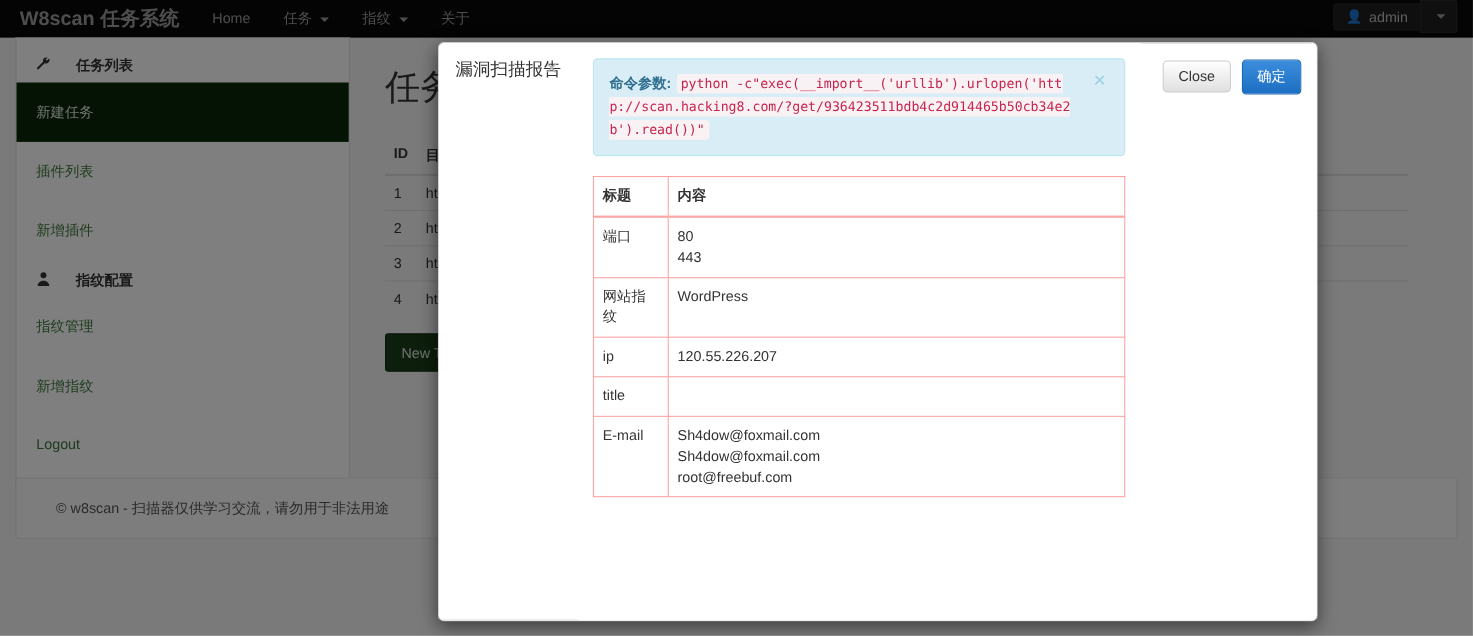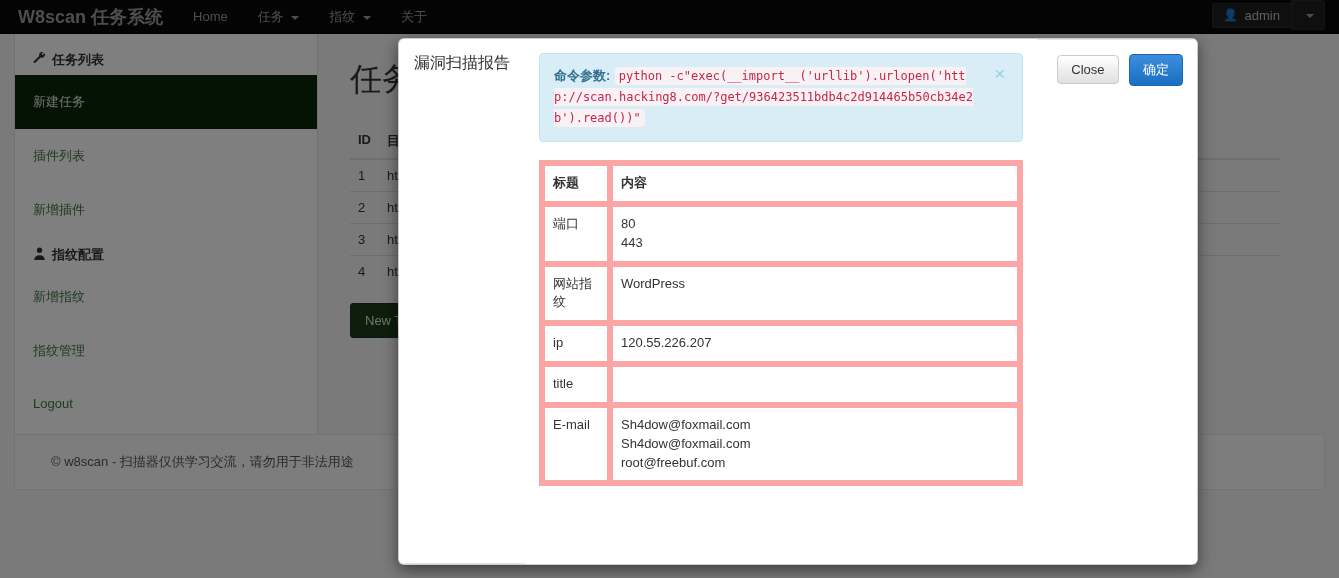--- a/index.html
+++ b/index.html
@@ -57,21 +57,21 @@
   .person-glyph { font-size: 12px; color: #bbb; }
 
   
   .sidebar {
     position: absolute; top: 34px; left: 14px;
     width: 304px; padding: 8px 0 14px 0;
     background: #fff;
     border: 1px solid #e3e3e3; border-top: none;
   }
   .side-head {
-    display: flex; align-items: center; gap: 6px;
+    display: flex; align-items: center; gap: 23px;
     font-size: 13px; font-weight: bold; color: #333;
     padding: 9px 18px 6px 18px;
   }
   .side-item {
     font-size: 13px; color: #3c763d; padding: 18px 18px; cursor: pointer;
   }
   .side-item.active { background: #082708; color: #dfe8df; }
   .icon-wrench, .icon-bars, .icon-user { display: inline-block; }
 
   
@@ -155,21 +155,21 @@
     font-size: 12px; color: #c7254e; background: #f9f2f4;
     padding: 2px 4px; border-radius: 4px; line-height: 1.75;
     word-break: break-all;
   }
 
   table.report {
     width: 100%; border-collapse: collapse;
     border: 1px solid #ddd; font-size: 13px;
   }
   table.report th, table.report td {
-    border: 6px solid #fca5a5; padding: 8px; color: #333;
+    border: 1px solid #fca5a5; padding: 8px; color: #333;
     vertical-align: top; text-align: left; line-height: 1.45;
   }
   table.report th { font-weight: bold; border-bottom-width: 2px; }
   table.report td.key { width: 68px; }
   table.report td .ln { display: block; }
 
   .modal-footer {
     flex: 0 0 auto; padding: 14px; text-align: right;
     border-top: 1px solid #e5e5e5; background: #fff;
   }
@@ -241,24 +241,24 @@
     <div class="side-head">
       <span class="icon-user">
         <svg width="13" height="13" viewBox="0 0 16 16">
             <circle cx="8" cy="4" r="3.3" fill="#333"></circle>
             <path fill="#333" d="M1.5 16c0-3.6 2.9-6 6.5-6s6.5 2.4 6.5 6z"></path>
           </svg>
       </span>
       <span>指纹配置</span>
     </div>
     <div class="side-item">
+      <span>指纹管理</span>
+    </div>
+    <div class="side-item">
       <span>新增指纹</span>
-    </div>
-    <div class="side-item">
-      <span>指纹管理</span>
     </div>
     <div class="side-item">
       <span>Logout</span>
     </div>
   </div>
 
   <div class="main">
     <div class="page-title">任务</div>
     <div class="tbl-wrap">
       <table class="list">

